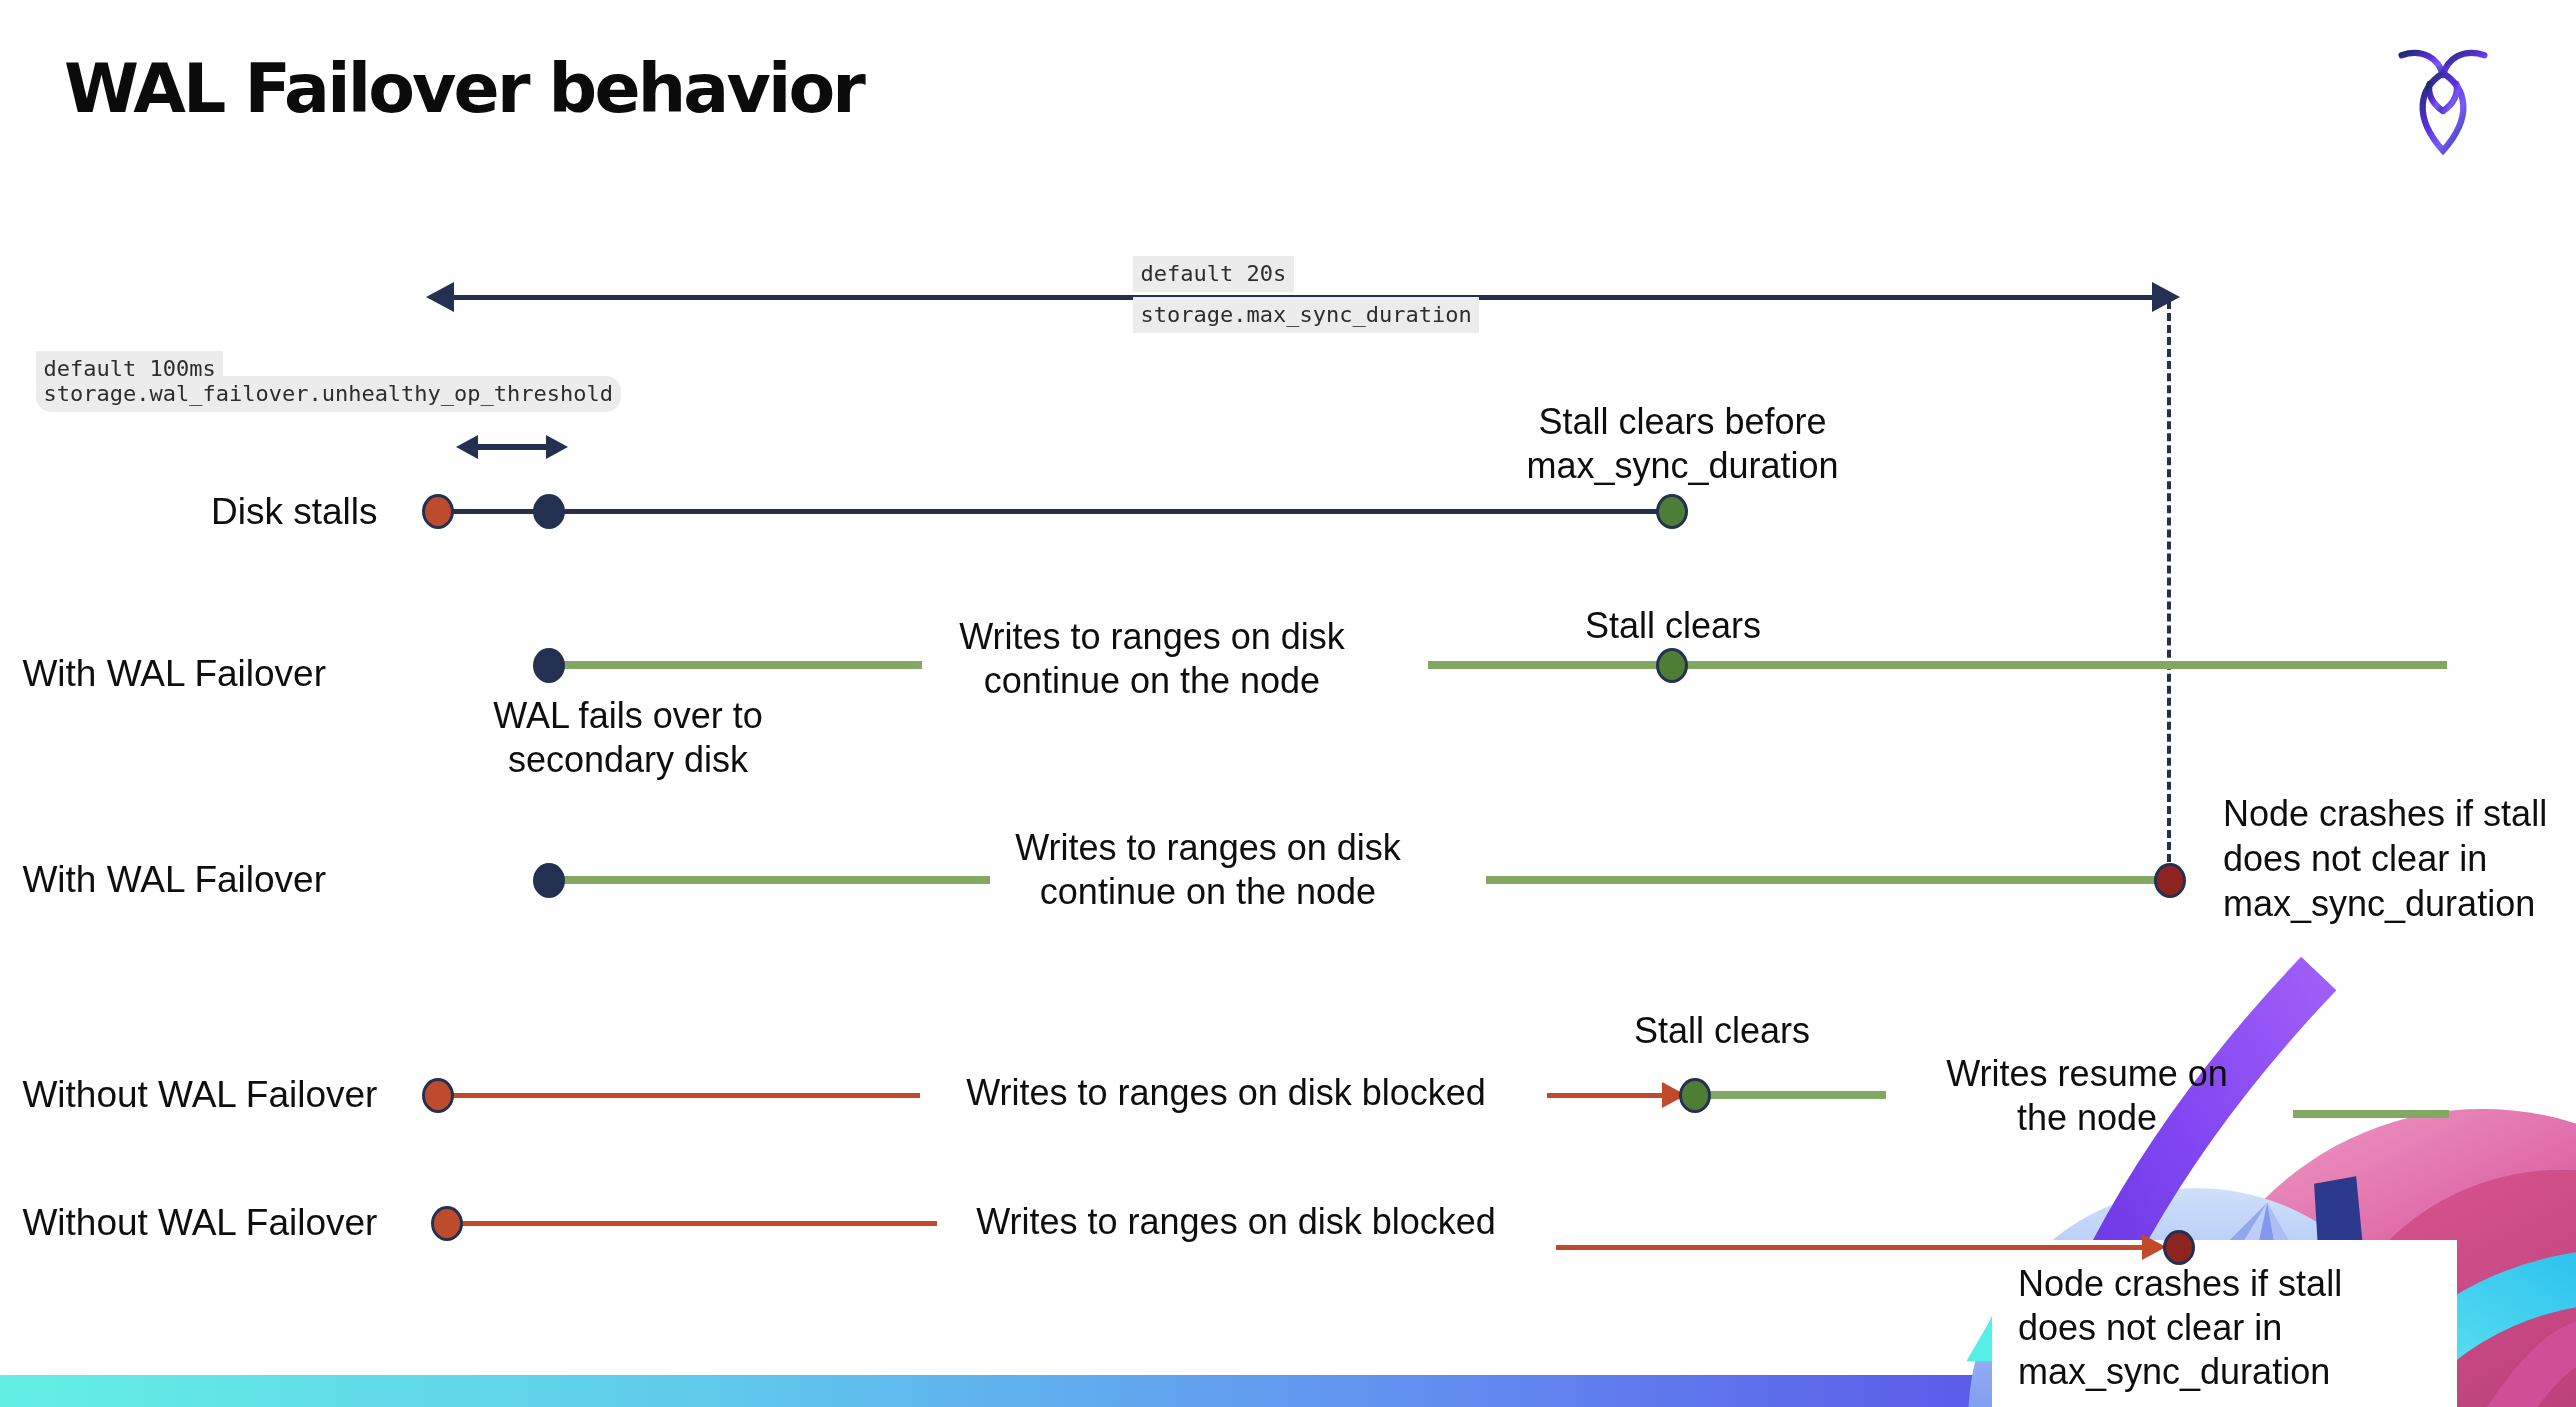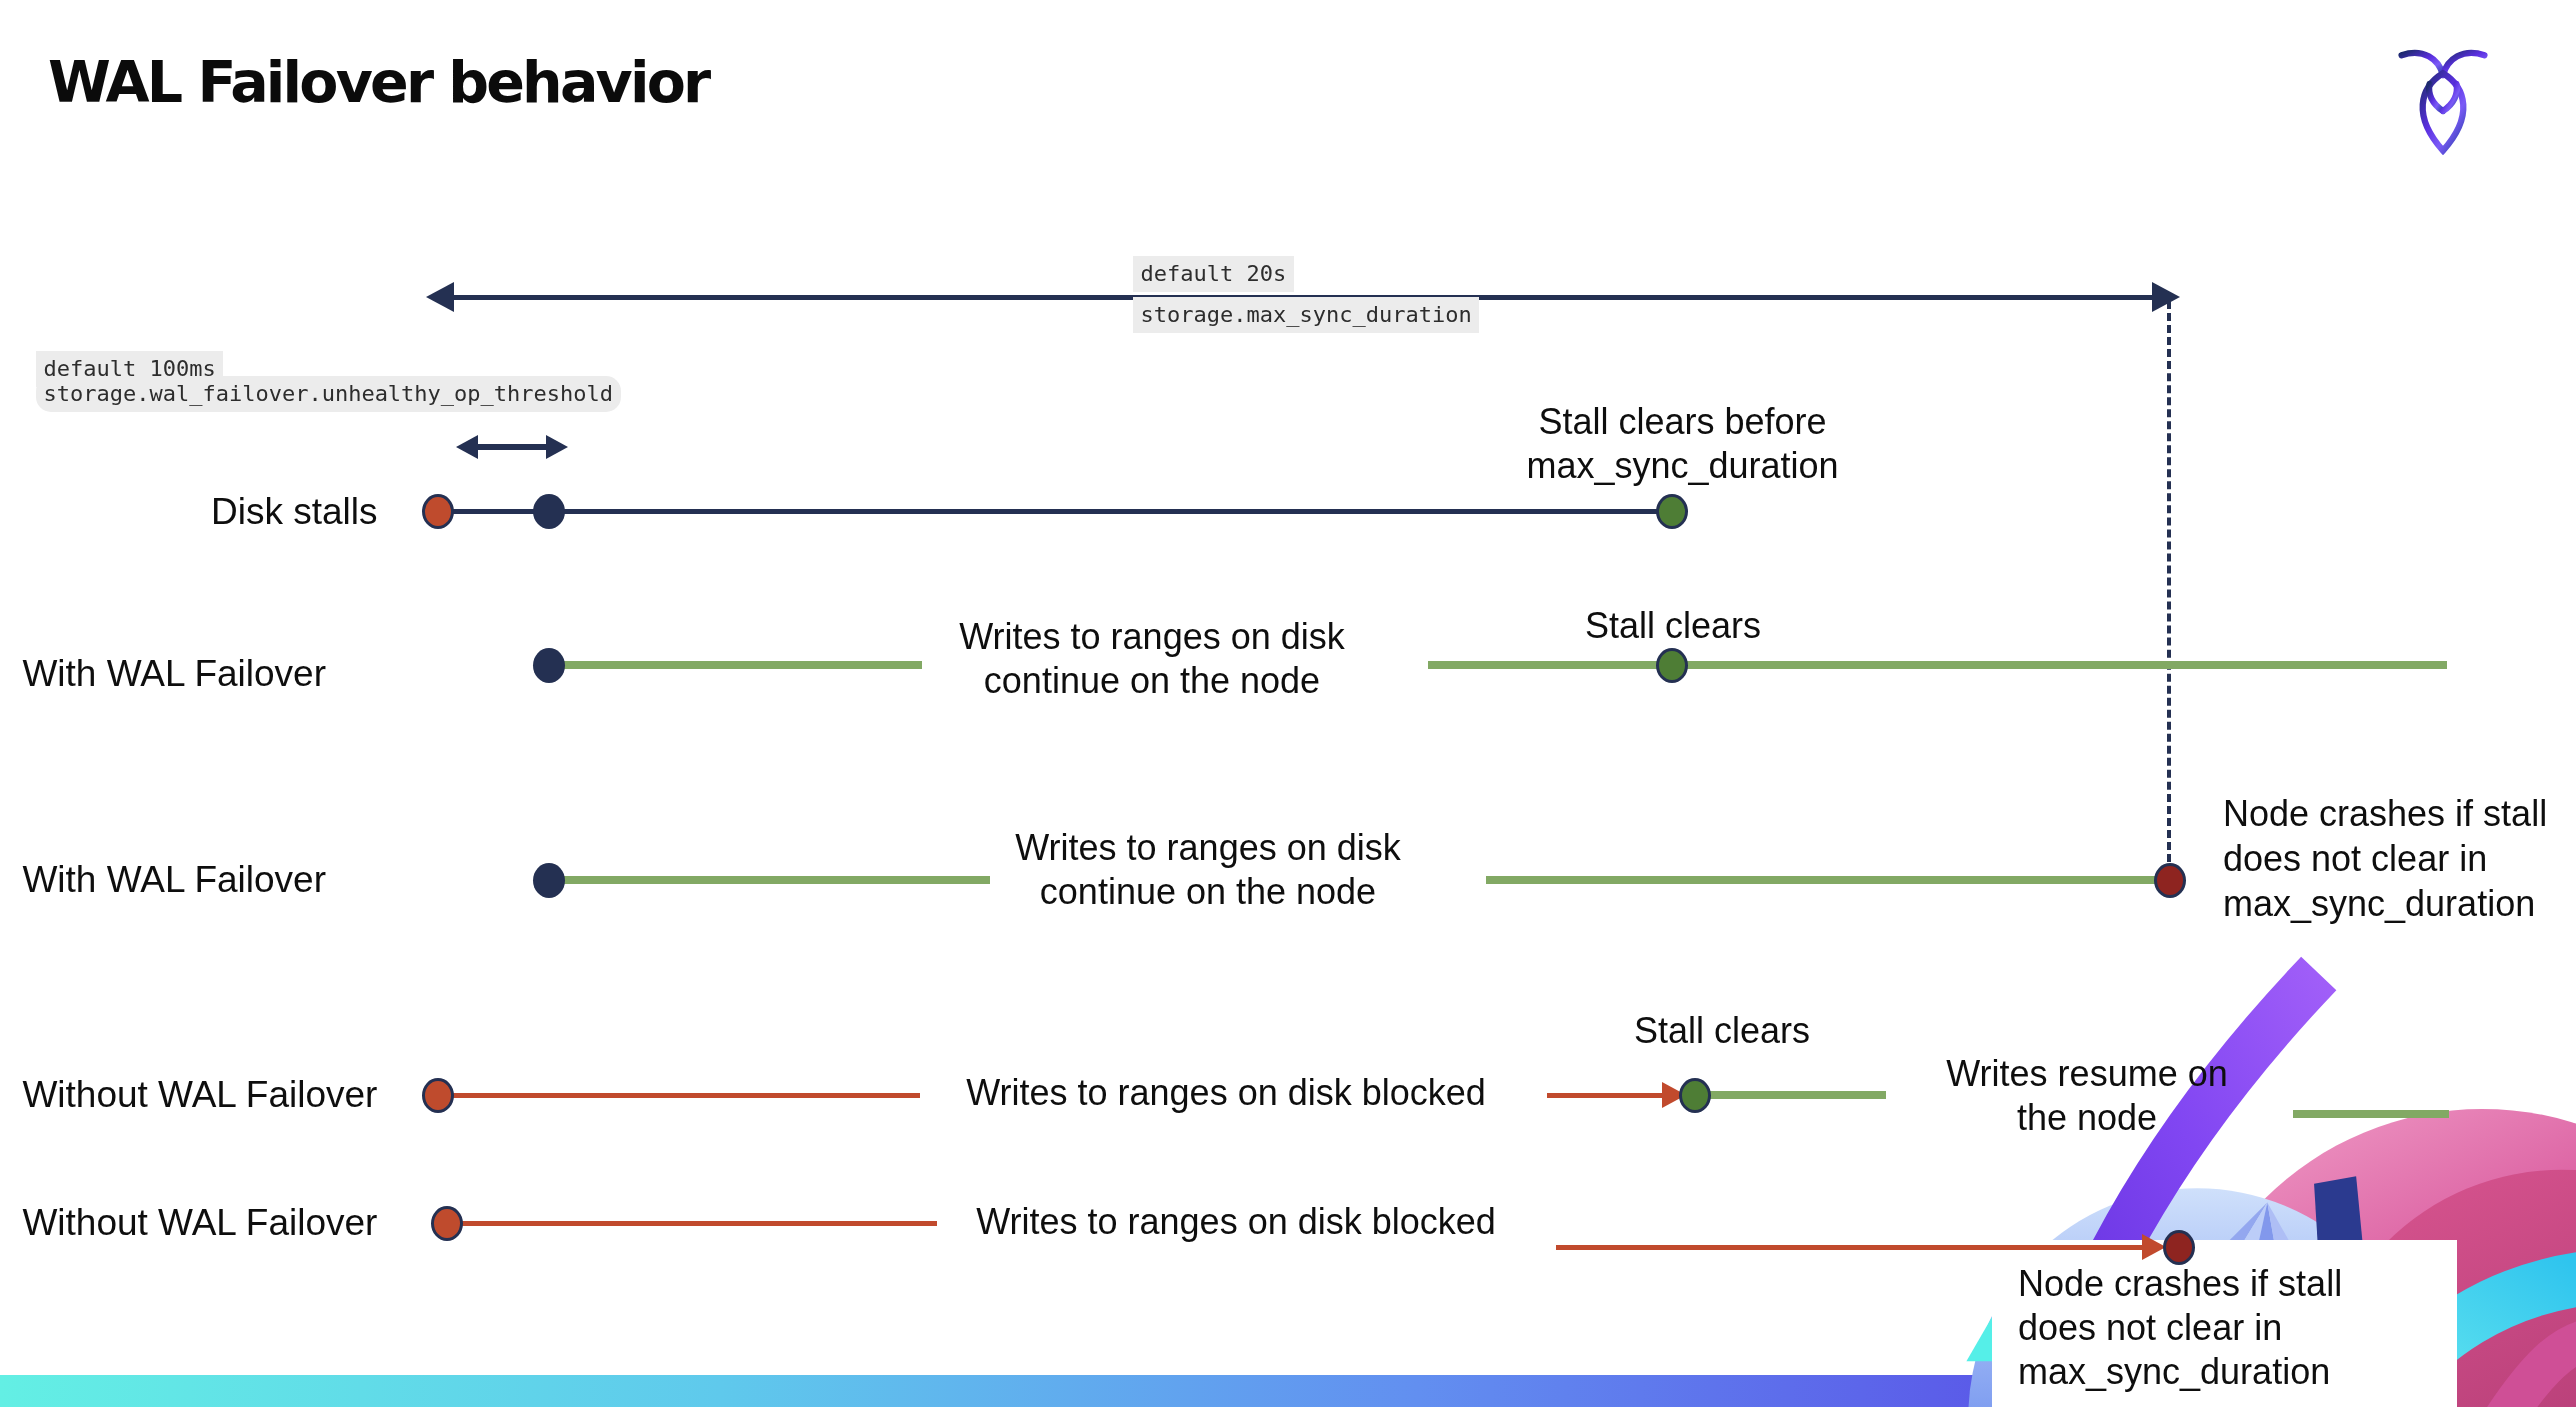--- a/index.html
+++ b/index.html
@@ -1,20 +1,20 @@
 <!DOCTYPE html>
 <html style="font-size:15px"><head>
 <meta charset="utf-8">
 <style>
   html,body{margin:0;padding:0;background:#ffffff;}
   #stage{position:relative;width:2576px;height:1408px;background:#ffffff;overflow:hidden;
          font-family:"Liberation Sans",sans-serif;color:#111111;}
 
   
-  .title{position:absolute;left:48px;top:49px;font-size:57px;font-weight:bold;
+  .title{position:absolute;left:64px;top:49px;font-size:68px;font-weight:bold;
          letter-spacing:-2.8px;color:#0b0b0b;font-family:"DejaVu Sans","Liberation Sans",sans-serif;}
   .logo{position:absolute;left:2398px;top:45px;width:90px;height:114px;}
 
   
   .chip{position:absolute;background:#ececec;color:#2d2d2d;
         font-family:"DejaVu Sans Mono","Liberation Mono",monospace;
         font-size:22px;line-height:32px;padding:1.9px 7.5px;white-space:nowrap;}
 
   
   .hline{position:absolute;}
@@ -96,20 +96,22 @@
 max_sync_duration</div>
 
   <div class="rowlbl" style="left:22.4px;top:651px;">With WAL Failover</div>
   <div class="hline green-line" style="left:553px;top:661px;width:369px;"></div>
   <div class="hline green-line" style="left:1428px;top:661px;width:1019px;"></div>
   <div class="dot dot-navy" style="left:533px;top:648px;"></div>
   <div class="dot dot-green" style="left:1656px;top:648px;"></div>
   <div class="ann" style="left:909px;top:615px;width:486px;">Writes to ranges on disk
 continue on the node</div>
   <div class="ann" style="left:1533px;top:604px;width:280px;">Stall clears</div>
+  <div class="ann" style="left:441px;top:694px;width:374px;">WAL fails over to
+secondary disk</div>
 
   <div class="rowlbl" style="left:22.4px;top:857px;">With WAL Failover</div>
   <div class="hline green-line" style="left:553px;top:876px;width:437px;"></div>
   <div class="hline green-line" style="left:1486px;top:876px;width:675px;"></div>
   <div class="dot dot-navy" style="left:533px;top:863px;"></div>
   <div class="dot dot-darkred" style="left:2154px;top:863px;"></div>
   <div class="ann" style="left:965px;top:826px;width:486px;">Writes to ranges on disk
 continue on the node</div>
   <div class="ann la" style="left:2223px;top:791px;width:374px;line-height:45px;">Node crashes if stall
 does not clear in

